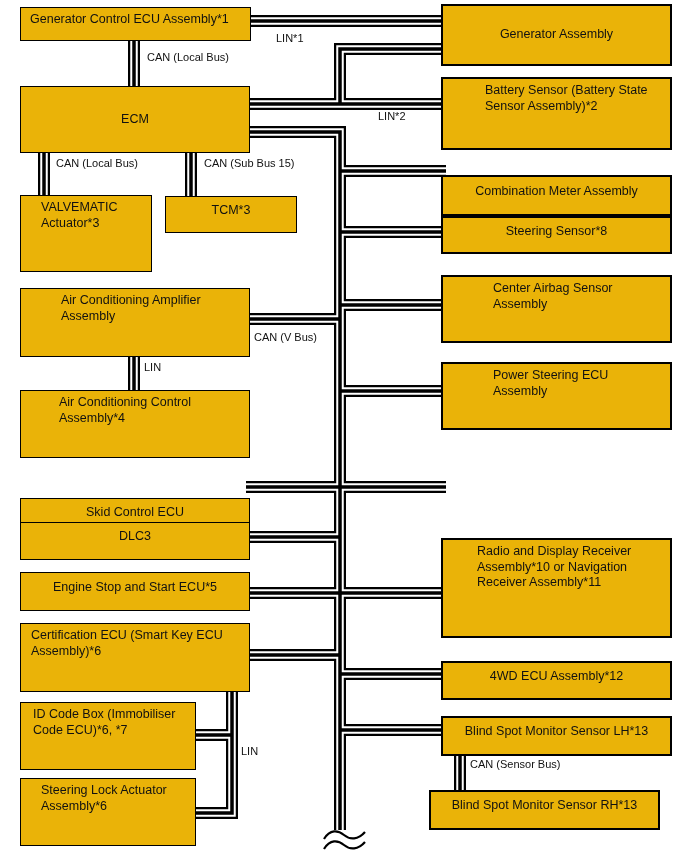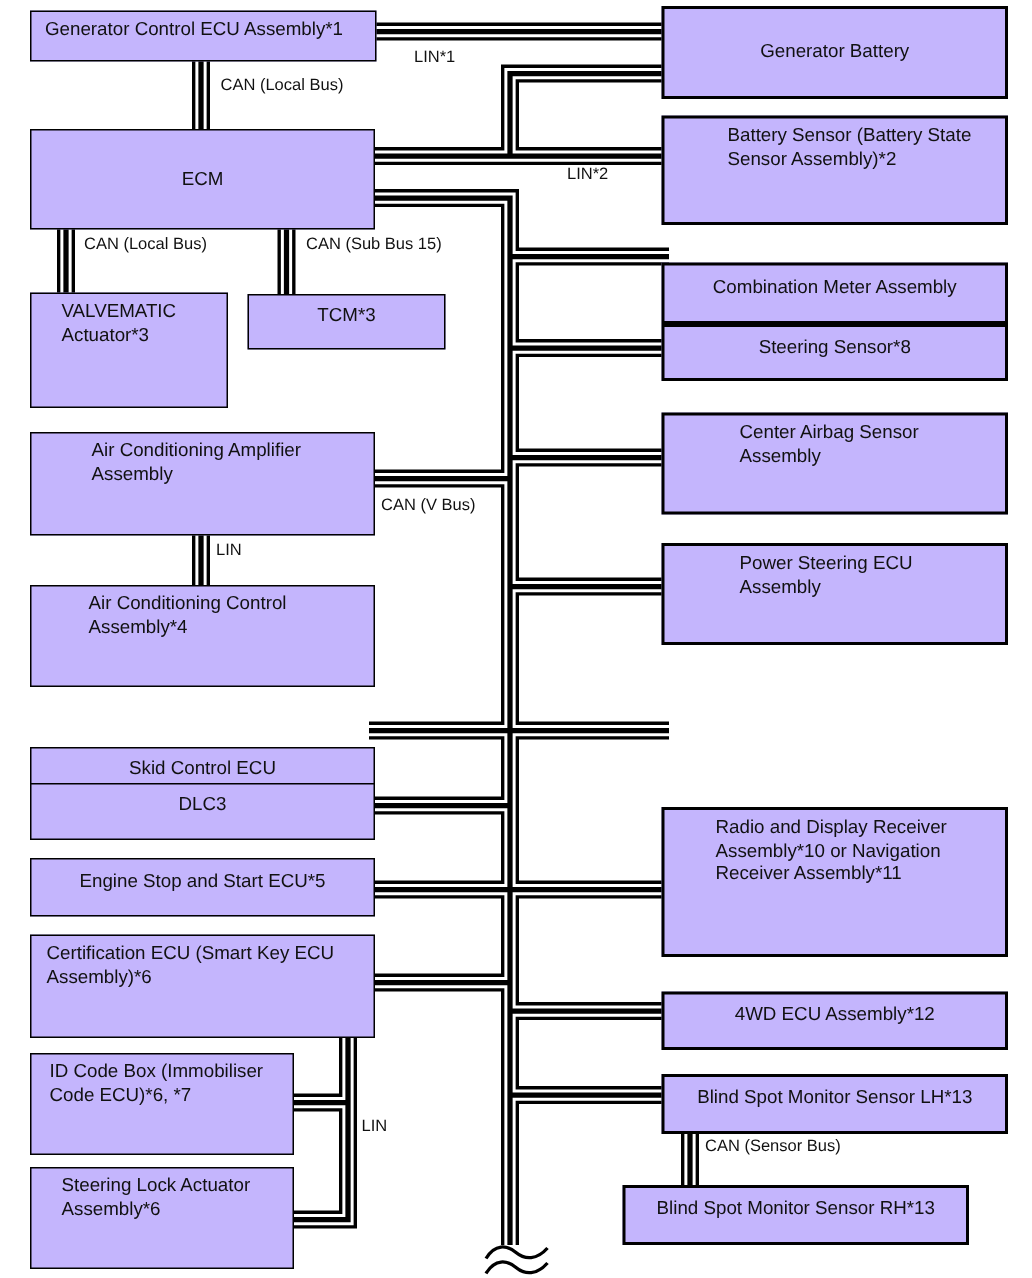--- a/index.html
+++ b/index.html
@@ -1,19 +1,19 @@
 <!DOCTYPE html>
 <html><head>
 <meta charset="utf-8">
 <style>
   html,body{margin:0;padding:0;background:#fff;}
   #stage{position:relative;width:688px;height:852px;background:#ffffff;overflow:hidden;
          font-family:"Liberation Sans","DejaVu Sans",sans-serif;color:#111;}
   #bus-svg{position:absolute;left:0;top:0;z-index:1;}
-  .node{position:absolute;z-index:2;background:#c4b5fd;box-sizing:border-box;
+  .node{position:absolute;z-index:2;background:#eab308;box-sizing:border-box;
         border:1.5px solid #000;font-size:12.5px;line-height:15.5px;white-space:pre-line;}
   .node.rt{border-width:2px;}
   .cc{display:flex;align-items:center;justify-content:center;text-align:center;}
   .tc{text-align:center;}
   .tl{text-align:left;}
   .bus-label{position:absolute;z-index:3;font-size:11px;line-height:14px;white-space:nowrap;}
 </style>
 </head>
 <body>
 
@@ -110,35 +110,35 @@
   <div class="node tc" style="left:20px;top:470px;width:230px;height:40px;padding-top:6px;margin-top:28px;">Skid Control ECU</div>
   <div class="node tc" style="left:20px;top:522px;width:230px;height:38px;padding-top:6px;">DLC3</div>
   <div class="node tc" style="left:20px;top:572px;width:230px;height:39px;padding-top:7px;">Engine Stop and Start ECU*5</div>
   <div class="node tl" style="left:20px;top:623px;width:230px;height:69px;padding:4px 2px 0 10px;">Certification ECU (Smart Key ECU
 Assembly)*6</div>
   <div class="node tl" style="left:20px;top:702px;width:176px;height:68px;padding:4px 2px 0 12px;">ID Code Box (Immobiliser
 Code ECU)*6, *7</div>
   <div class="node tl" style="left:20px;top:778px;width:176px;height:68px;padding:4px 2px 0 20px;">Steering Lock Actuator
 Assembly*6</div>
 
-  <div class="node rt cc" style="left:441px;top:4px;width:231px;height:62px;">Generator Battery</div>
+  <div class="node rt cc" style="left:441px;top:4px;width:231px;height:62px;">Generator Assembly</div>
   <div class="node rt tl" style="left:441px;top:77px;width:231px;height:73px;padding:4px 2px 0 42px;">Battery Sensor (Battery State
 Sensor Assembly)*2</div>
   <div class="node rt tc" style="left:441px;top:157px;width:231px;height:41px;padding-top:7px;margin-top:18px;">Combination Meter Assembly</div>
   <div class="node rt tc" style="left:441px;top:216px;width:231px;height:38px;padding-top:6px;">Steering Sensor*8</div>
   <div class="node rt tl" style="left:441px;top:275px;width:231px;height:68px;padding:4px 2px 0 50px;">Center Airbag Sensor
 Assembly</div>
   <div class="node rt tl" style="left:441px;top:362px;width:231px;height:68px;padding:4px 2px 0 50px;">Power Steering ECU
 Assembly</div>
   <div class="node rt tl" style="left:441px;top:538px;width:231px;height:100px;padding:4px 2px 0 34px;">Radio and Display Receiver
 Assembly*10 or Navigation
 Receiver Assembly*11</div>
   <div class="node rt tc" style="left:441px;top:661px;width:231px;height:39px;padding-top:6px;">4WD ECU Assembly*12</div>
   <div class="node rt tc" style="left:441px;top:716px;width:231px;height:40px;padding-top:6px;">Blind Spot Monitor Sensor LH*13</div>
-  <div class="node rt tc" style="left:415px;top:790px;width:231px;height:40px;padding-top:6px;">Blind Spot Monitor Sensor RH*13</div>
+  <div class="node rt tc" style="left:429px;top:790px;width:231px;height:40px;padding-top:6px;">Blind Spot Monitor Sensor RH*13</div>
 
   <div class="bus-label" style="left:276px;top:31px;">LIN*1</div>
   <div class="bus-label" style="left:147px;top:50px;">CAN (Local Bus)</div>
   <div class="bus-label" style="left:378px;top:109px;">LIN*2</div>
   <div class="bus-label" style="left:56px;top:156px;">CAN (Local Bus)</div>
   <div class="bus-label" style="left:204px;top:156px;">CAN (Sub Bus 15)</div>
   <div class="bus-label" style="left:254px;top:330px;">CAN (V Bus)</div>
   <div class="bus-label" style="left:144px;top:360px;">LIN</div>
   <div class="bus-label" style="left:241px;top:744px;">LIN</div>
   <div class="bus-label" style="left:470px;top:757px;">CAN (Sensor Bus)</div>

